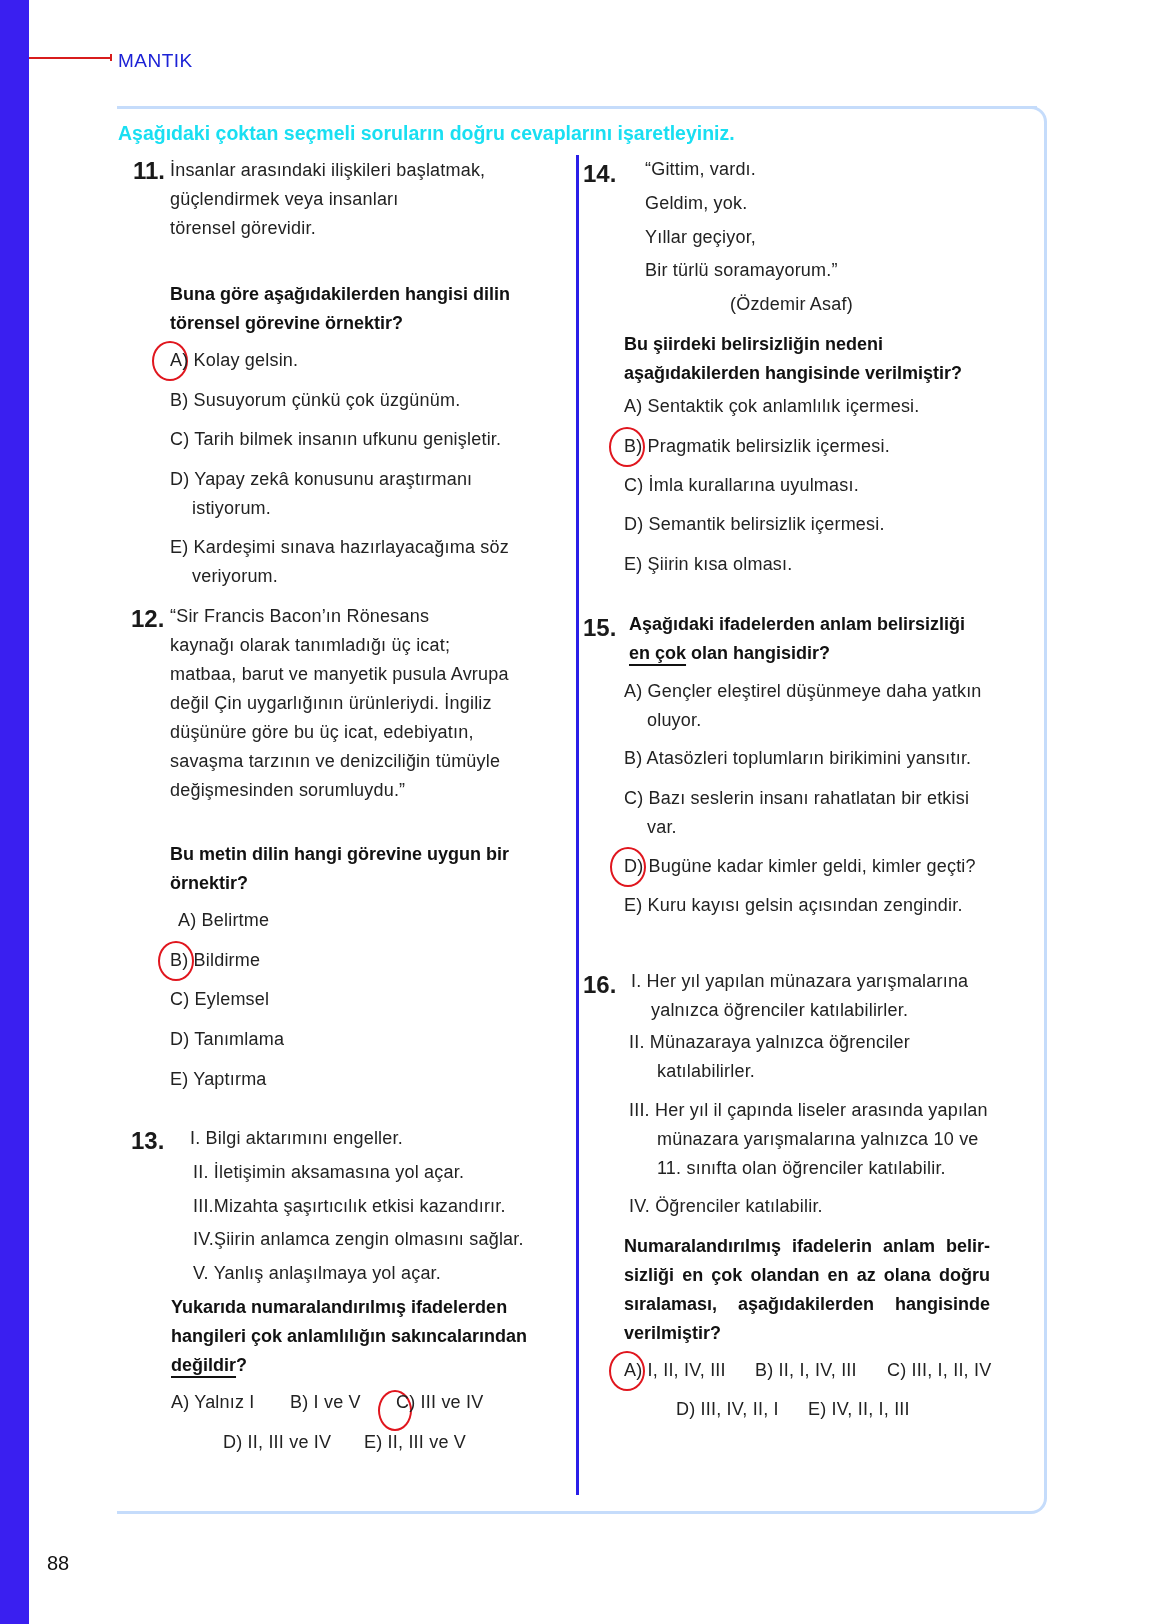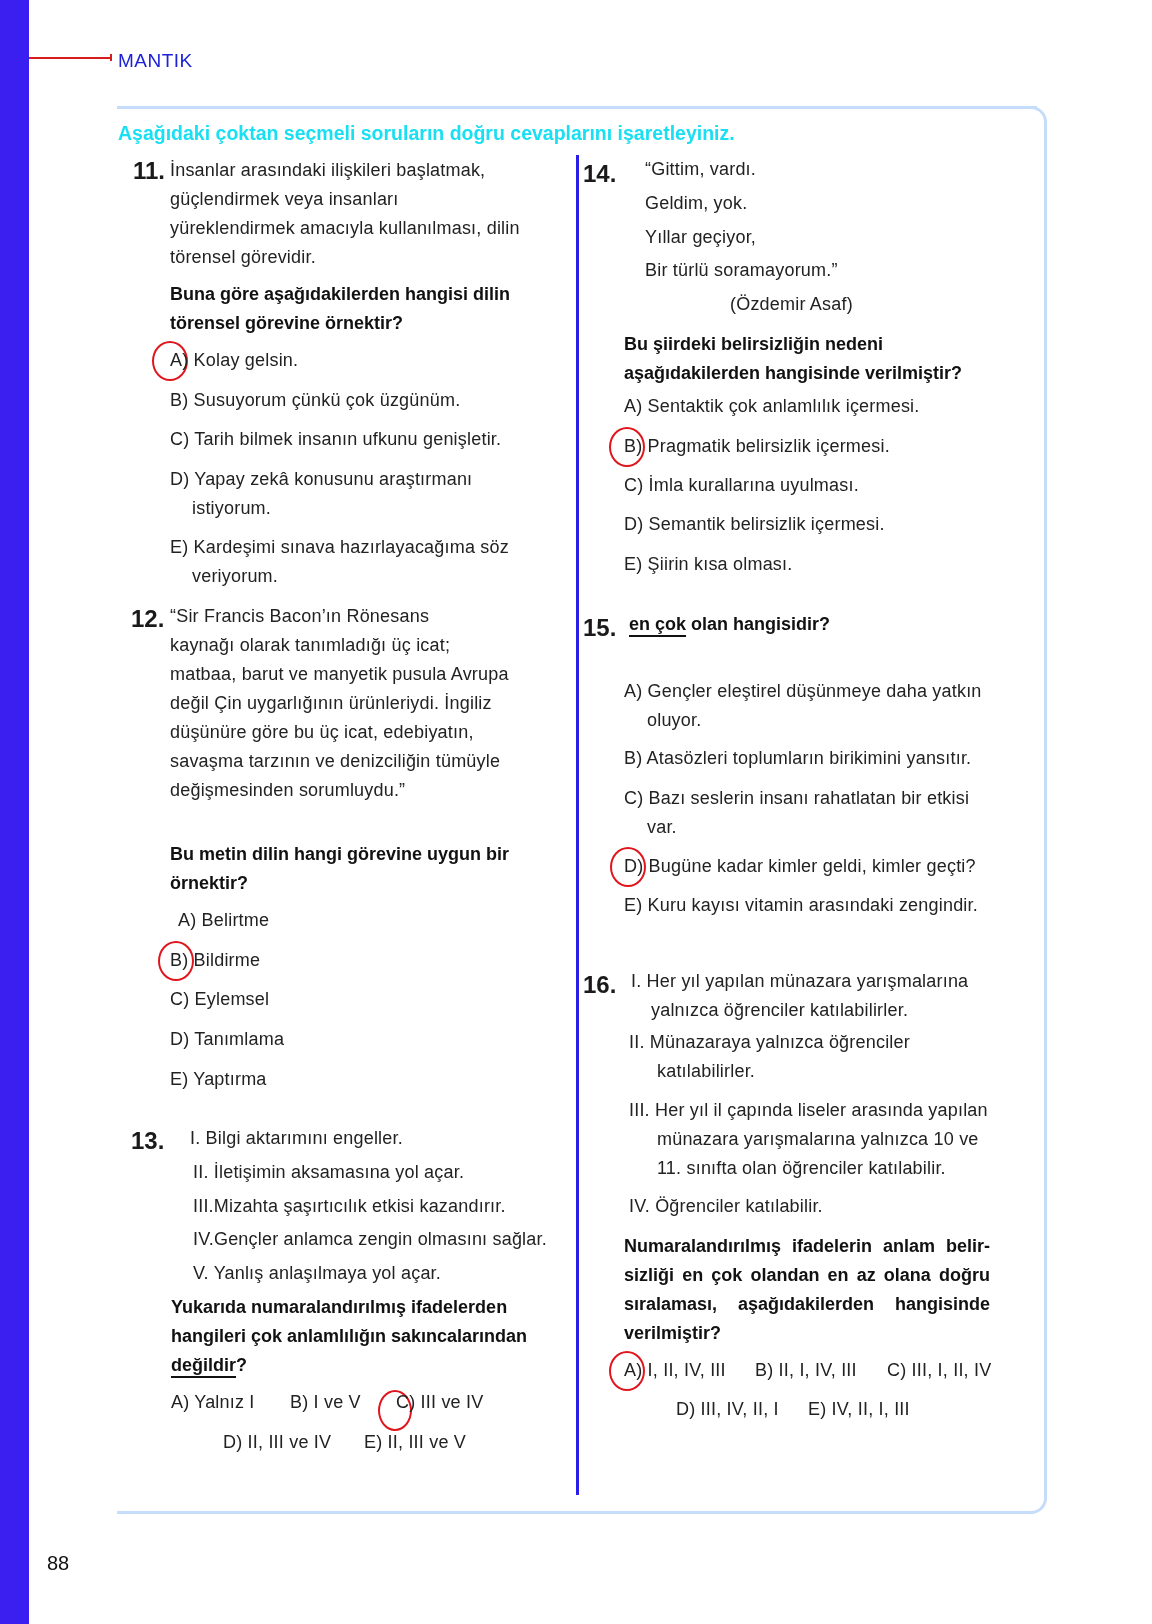--- a/index.html
+++ b/index.html
@@ -40,21 +40,20 @@
 <div class="frame"></div>
 
 <div class="instruction">Aşağıdaki çoktan seçmeli soruların doğru cevaplarını işaretleyiniz.</div>
 <div class="col-divider"></div>
 
 <div>
   <div class="qnum" style="left:133px;top:157px;">11.</div>
   <div class="q txt" style="left:170px;top:156px;">
     <div>İnsanlar arasındaki ilişkileri başlatmak,</div>
     <div>güçlendirmek veya insanları</div>
-    <div>yüreklendirmek amacıyla kullanılması, dilin</div>
     <div>törensel görevidir.</div>
   </div>
   <div class="q bold" style="left:170px;top:280px;">
     <div>Buna göre aşağıdakilerden hangisi dilin</div>
     <div>törensel görevine örnektir?</div>
   </div>
   <div class="mark" style="left:152px;top:341px;"></div>
   <div class="opt" style="left:170px;top:346px;">A) Kolay gelsin.</div>
   <div class="opt" style="left:170px;top:386px;">B) Susuyorum çünkü çok üzgünüm.</div>
   <div class="opt" style="left:170px;top:425px;">C) Tarih bilmek insanın ufkunu genişletir.</div>
@@ -89,21 +88,21 @@
   <div class="opt" style="left:170px;top:985px;">C) Eylemsel</div>
   <div class="opt" style="left:170px;top:1025px;">D) Tanımlama</div>
   <div class="opt" style="left:170px;top:1065px;">E) Yaptırma</div>
 </div>
 
 <div>
   <div class="qnum" style="left:131px;top:1127px;">13.</div>
   <div class="opt" style="left:190px;top:1124px;">I.  Bilgi aktarımını engeller.</div>
   <div class="opt" style="left:193px;top:1158px;">II. İletişimin aksamasına yol açar.</div>
   <div class="opt" style="left:193px;top:1192px;">III.Mizahta şaşırtıcılık etkisi kazandırır.</div>
-  <div class="opt" style="left:193px;top:1225px;">IV.Gençler anlamca zengin olmasını sağlar.</div>
+  <div class="opt" style="left:193px;top:1225px;">IV.Şiirin anlamca zengin olmasını sağlar.</div>
   <div class="opt" style="left:193px;top:1259px;">V. Yanlış anlaşılmaya yol açar.</div>
   <div class="q bold" style="left:171px;top:1293px;">
     <div>Yukarıda numaralandırılmış ifadelerden</div>
     <div>hangileri çok anlamlılığın sakıncalarından</div>
     <div><span class="ul">değildir</span><span>?</span></div>
   </div>
   <div class="opt" style="left:171px;top:1388px;">A) Yalnız I</div>
   <div class="opt" style="left:290px;top:1388px;">B) I ve V</div>
   <div class="mark" style="left:378px;top:1390px;width:34px;height:41px;"></div>
   <div class="opt" style="left:396px;top:1388px;">C) III ve IV</div>
@@ -126,34 +125,35 @@
   <div class="mark" style="left:609px;top:427px;"></div>
   <div class="opt" style="left:624px;top:432px;">B) Pragmatik belirsizlik içermesi.</div>
   <div class="opt" style="left:624px;top:471px;">C) İmla kurallarına uyulması.</div>
   <div class="opt" style="left:624px;top:510px;">D) Semantik belirsizlik içermesi.</div>
   <div class="opt" style="left:624px;top:550px;">E) Şiirin kısa olması.</div>
 </div>
 
 <div>
   <div class="qnum" style="left:583px;top:614px;">15.</div>
   <div class="q bold" style="left:629px;top:610px;">
+    <div>Aşağıdaki ifadelerden anlam belirsizliği</div>
     <div><span class="ul">en çok</span><span> olan hangisidir?</span></div>
   </div>
   <div class="opt" style="left:624px;top:677px;">
     <div>A) Gençler eleştirel düşünmeye daha yatkın</div>
     <div style="padding-left:23px;">oluyor.</div>
   </div>
   <div class="opt" style="left:624px;top:744px;">B) Atasözleri toplumların birikimini yansıtır.</div>
   <div class="opt" style="left:624px;top:784px;">
     <div>C) Bazı seslerin insanı rahatlatan bir etkisi</div>
     <div style="padding-left:23px;">var.</div>
   </div>
   <div class="mark" style="left:610px;top:847px;"></div>
   <div class="opt" style="left:624px;top:852px;">D) Bugüne kadar kimler geldi, kimler geçti?</div>
-  <div class="opt" style="left:624px;top:891px;">E) Kuru kayısı vitamin arasındaki zengindir.</div>
+  <div class="opt" style="left:624px;top:891px;">E) Kuru kayısı gelsin açısından zengindir.</div>
 </div>
 
 <div>
   <div class="qnum" style="left:583px;top:971px;">16.</div>
   <div class="opt" style="left:631px;top:967px;">
     <div>I.  Her yıl yapılan münazara yarışmalarına</div>
     <div style="padding-left:20px;">yalnızca öğrenciler katılabilirler.</div>
   </div>
   <div class="opt" style="left:629px;top:1028px;">
     <div>II. Münazaraya yalnızca öğrenciler</div>

